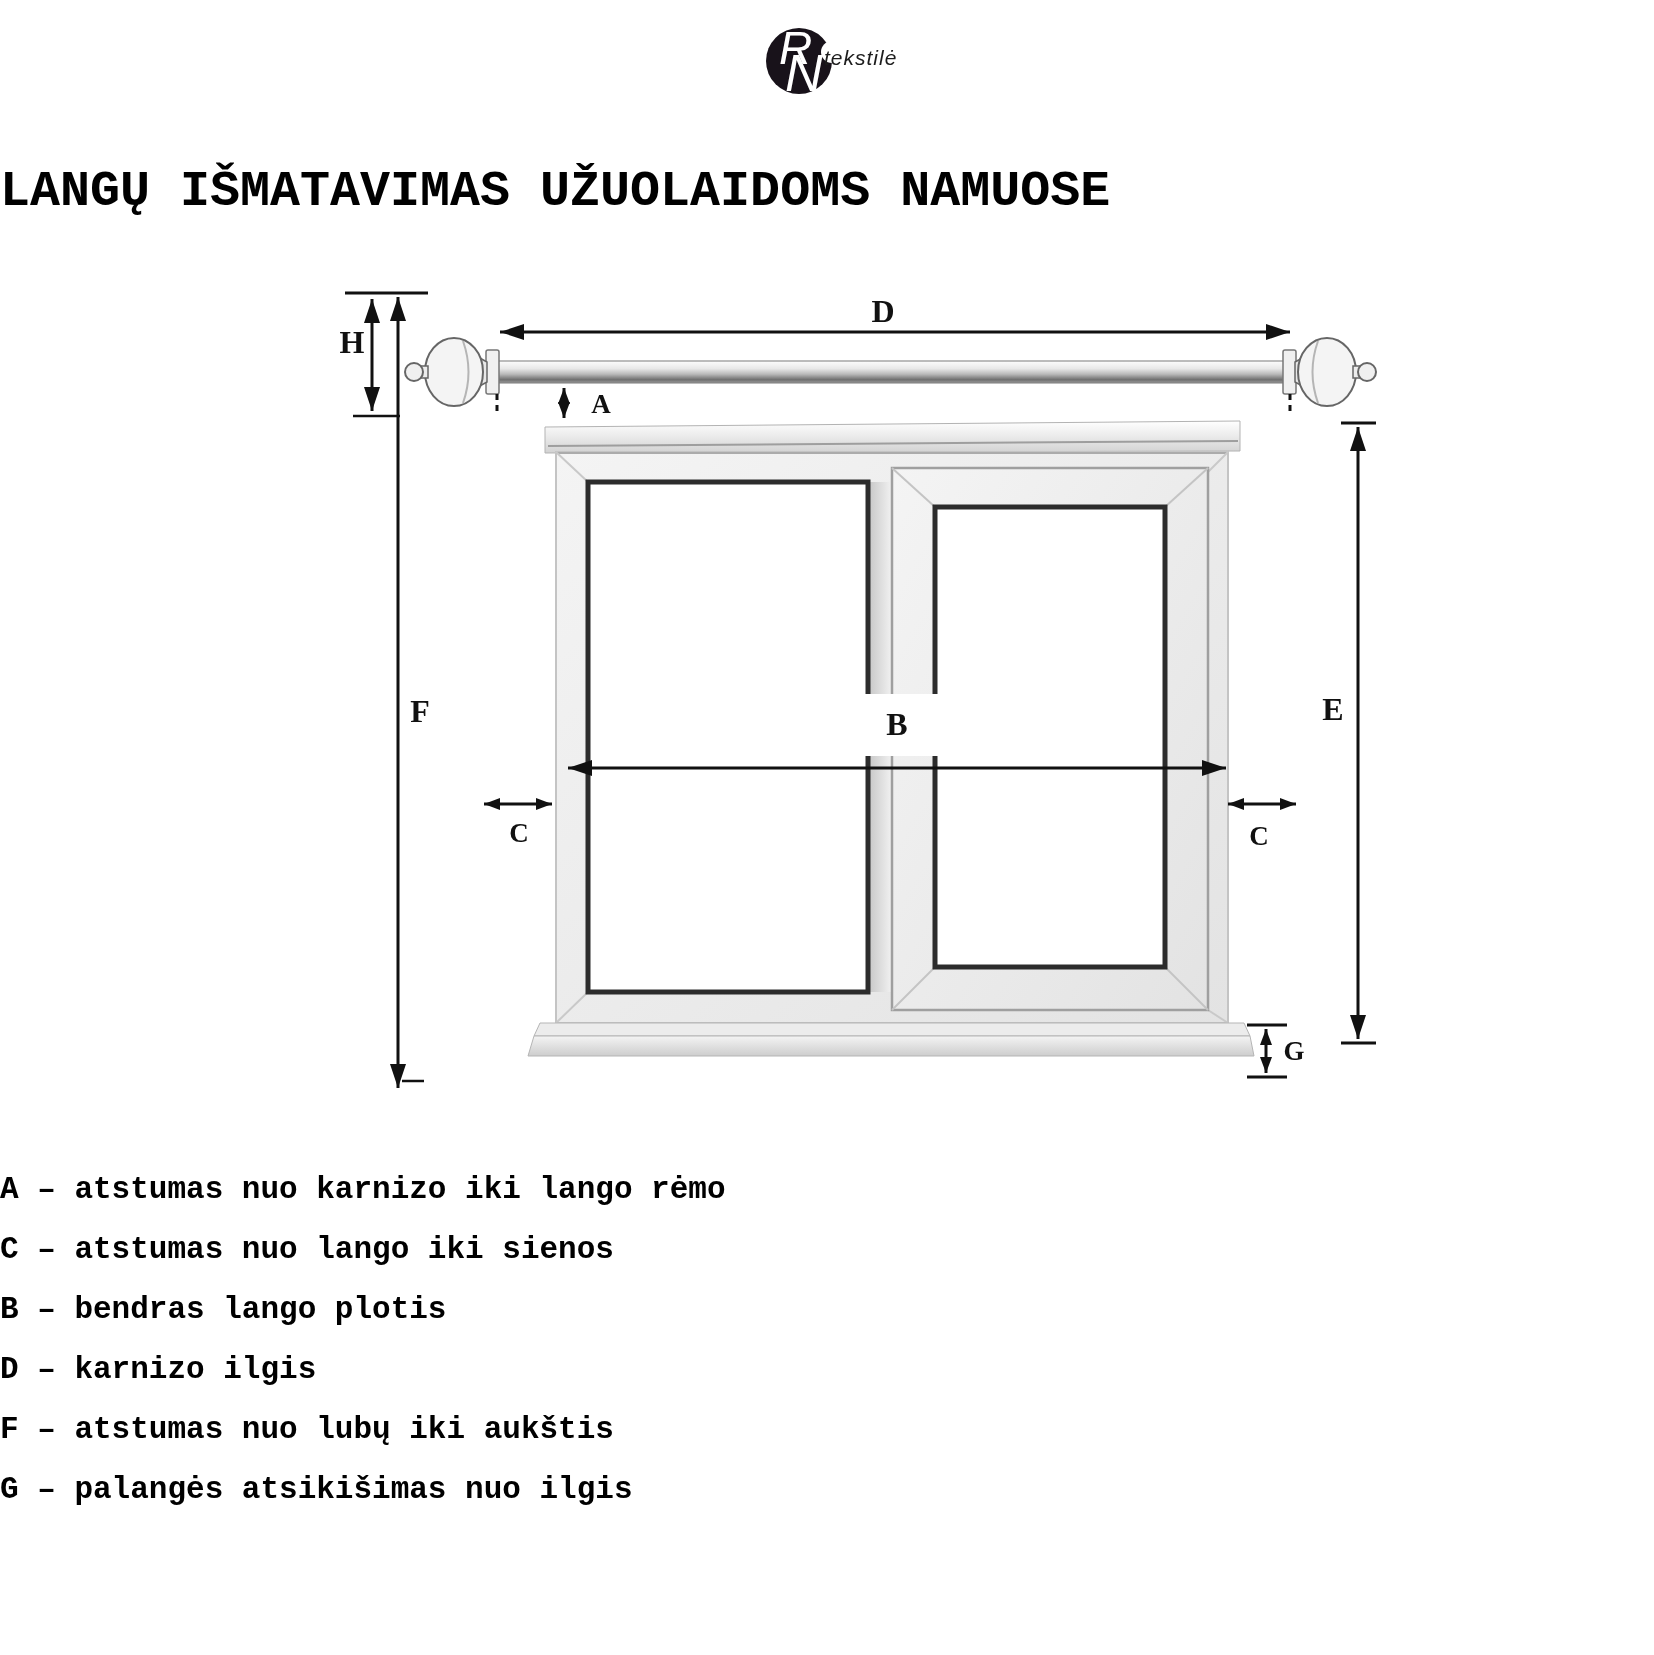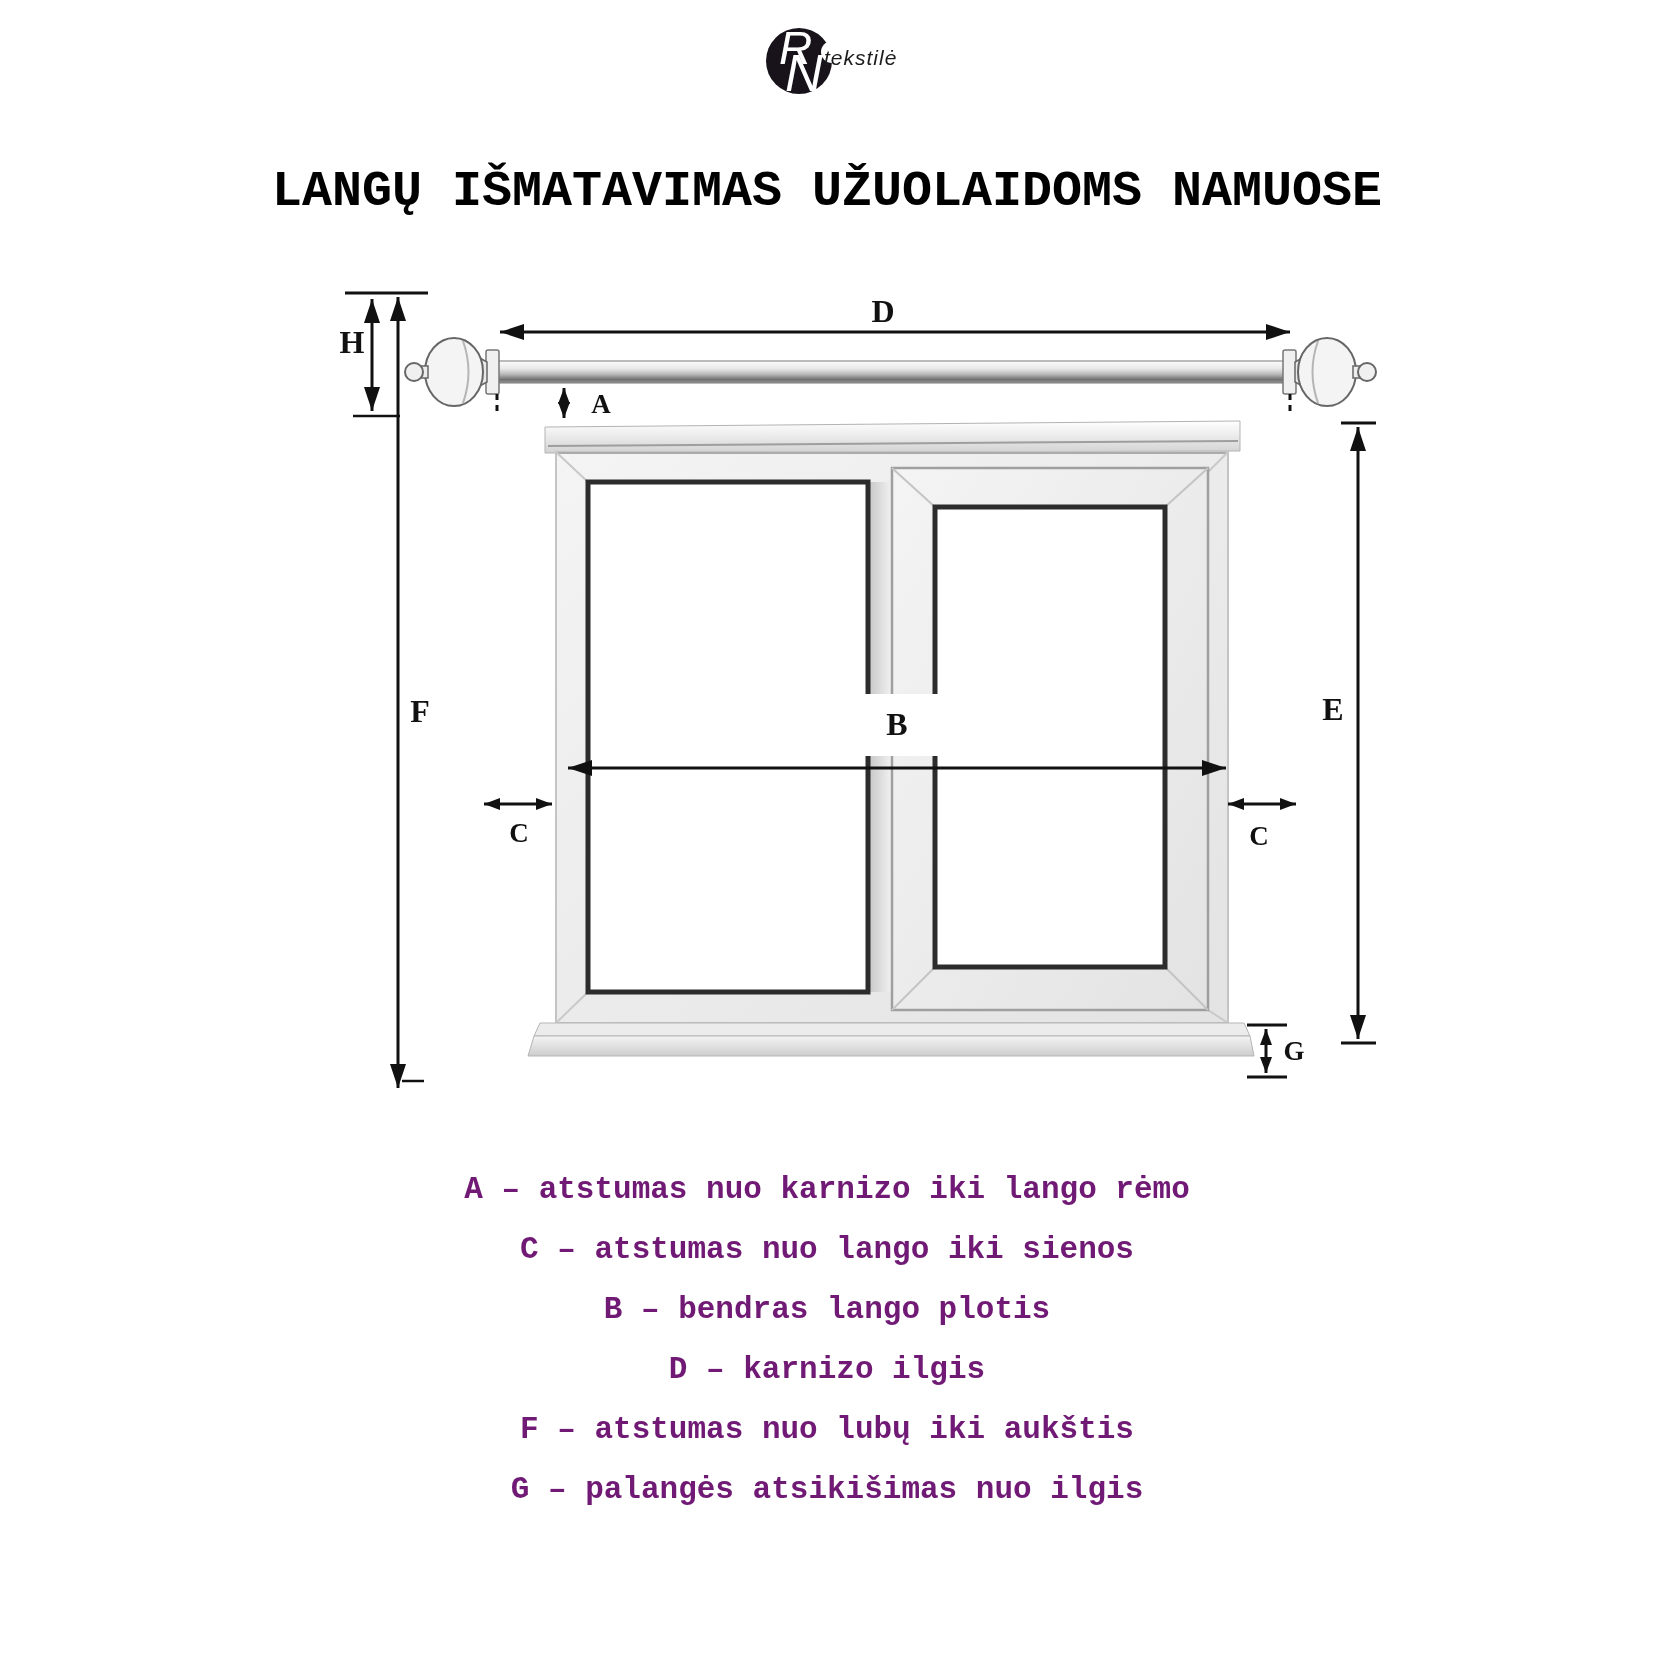--- a/index.html
+++ b/index.html
@@ -13,36 +13,36 @@
   .logo-notch{position:absolute;left:55px;top:13px;width:22px;height:22px;
               background:#fff;border-radius:50%;}
   .logo-r{position:absolute;left:13px;top:-3px;font-size:46px;line-height:1;
           font-style:italic;color:#fff;}
   .logo-n{position:absolute;left:19px;top:19px;font-size:52px;line-height:1;
           font-style:italic;color:#fff;}
   .logo-word{position:absolute;left:58px;top:20px;font-size:21px;font-style:italic;
              color:#1c1c1c;letter-spacing:1px;}
 
   
-  .title{position:absolute;left:0;top:167px;width:100%;text-align:center;
+  .title{position:absolute;left:0;top:167px;width:100%;text-align:left;
          font-family:"Liberation Mono",monospace;font-weight:700;font-size:50px;
          line-height:50px;color:#000;white-space:nowrap;}
 
   
   .diagram-svg{position:absolute;left:0;top:0;width:1654px;height:1655px;}
   .dim-label{position:absolute;transform:translate(-50%,-50%);
              font-family:"Liberation Serif",serif;font-weight:700;font-size:32px;
              color:#111;line-height:1;}
   .dim-label.small{font-size:27px;}
 
   
   .legend{position:absolute;left:0;top:1174px;width:100%;}
-  .legend-line{text-align:center;font-family:"Liberation Mono",monospace;
+  .legend-line{font-family:"Liberation Mono",monospace;
                font-weight:700;font-size:31px;line-height:31px;margin-bottom:29px;
-               color:#701a75;}
+               color:#000000;}
 </style>
 </head>
 <body>
 
 <div class="page">
 
   <div class="logo">
     <div class="logo-circle">
       <span class="logo-notch"></span>
       <span class="logo-r">R</span>

